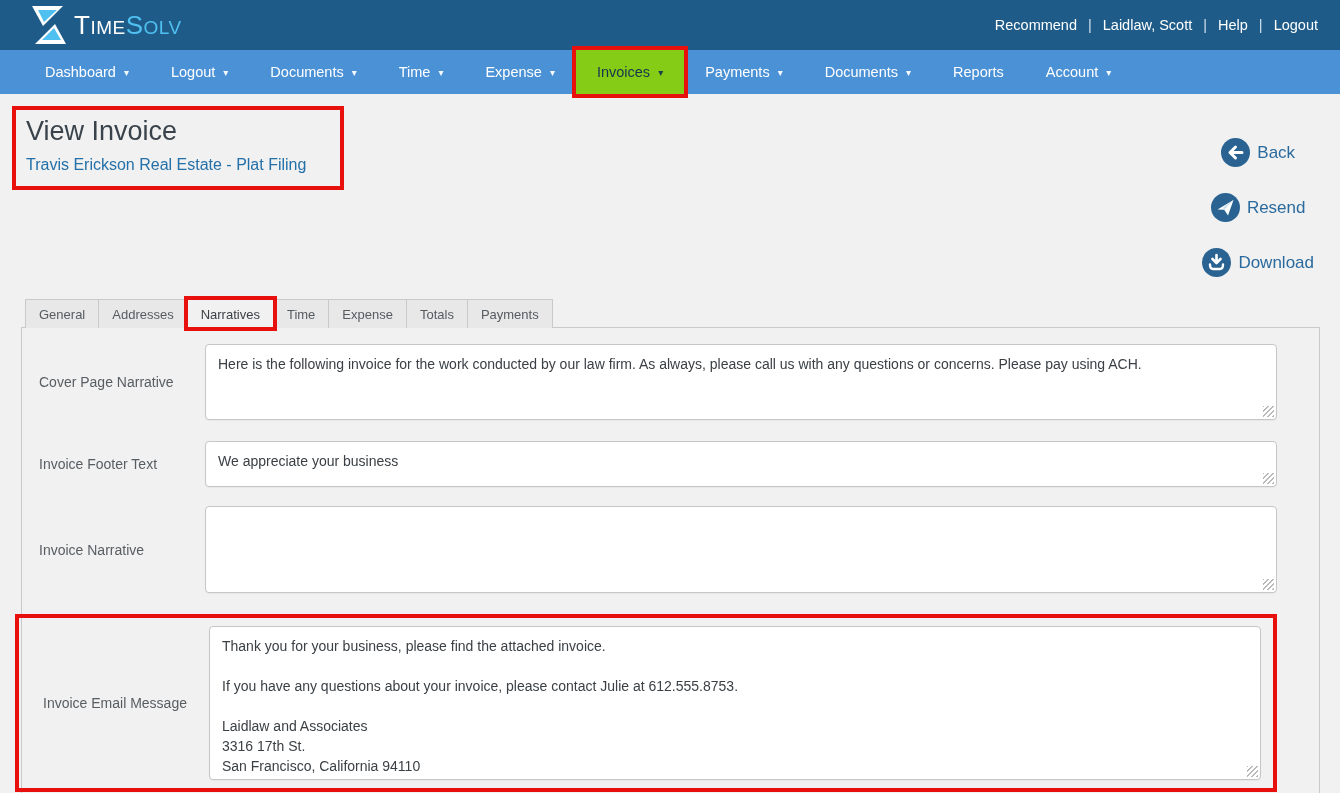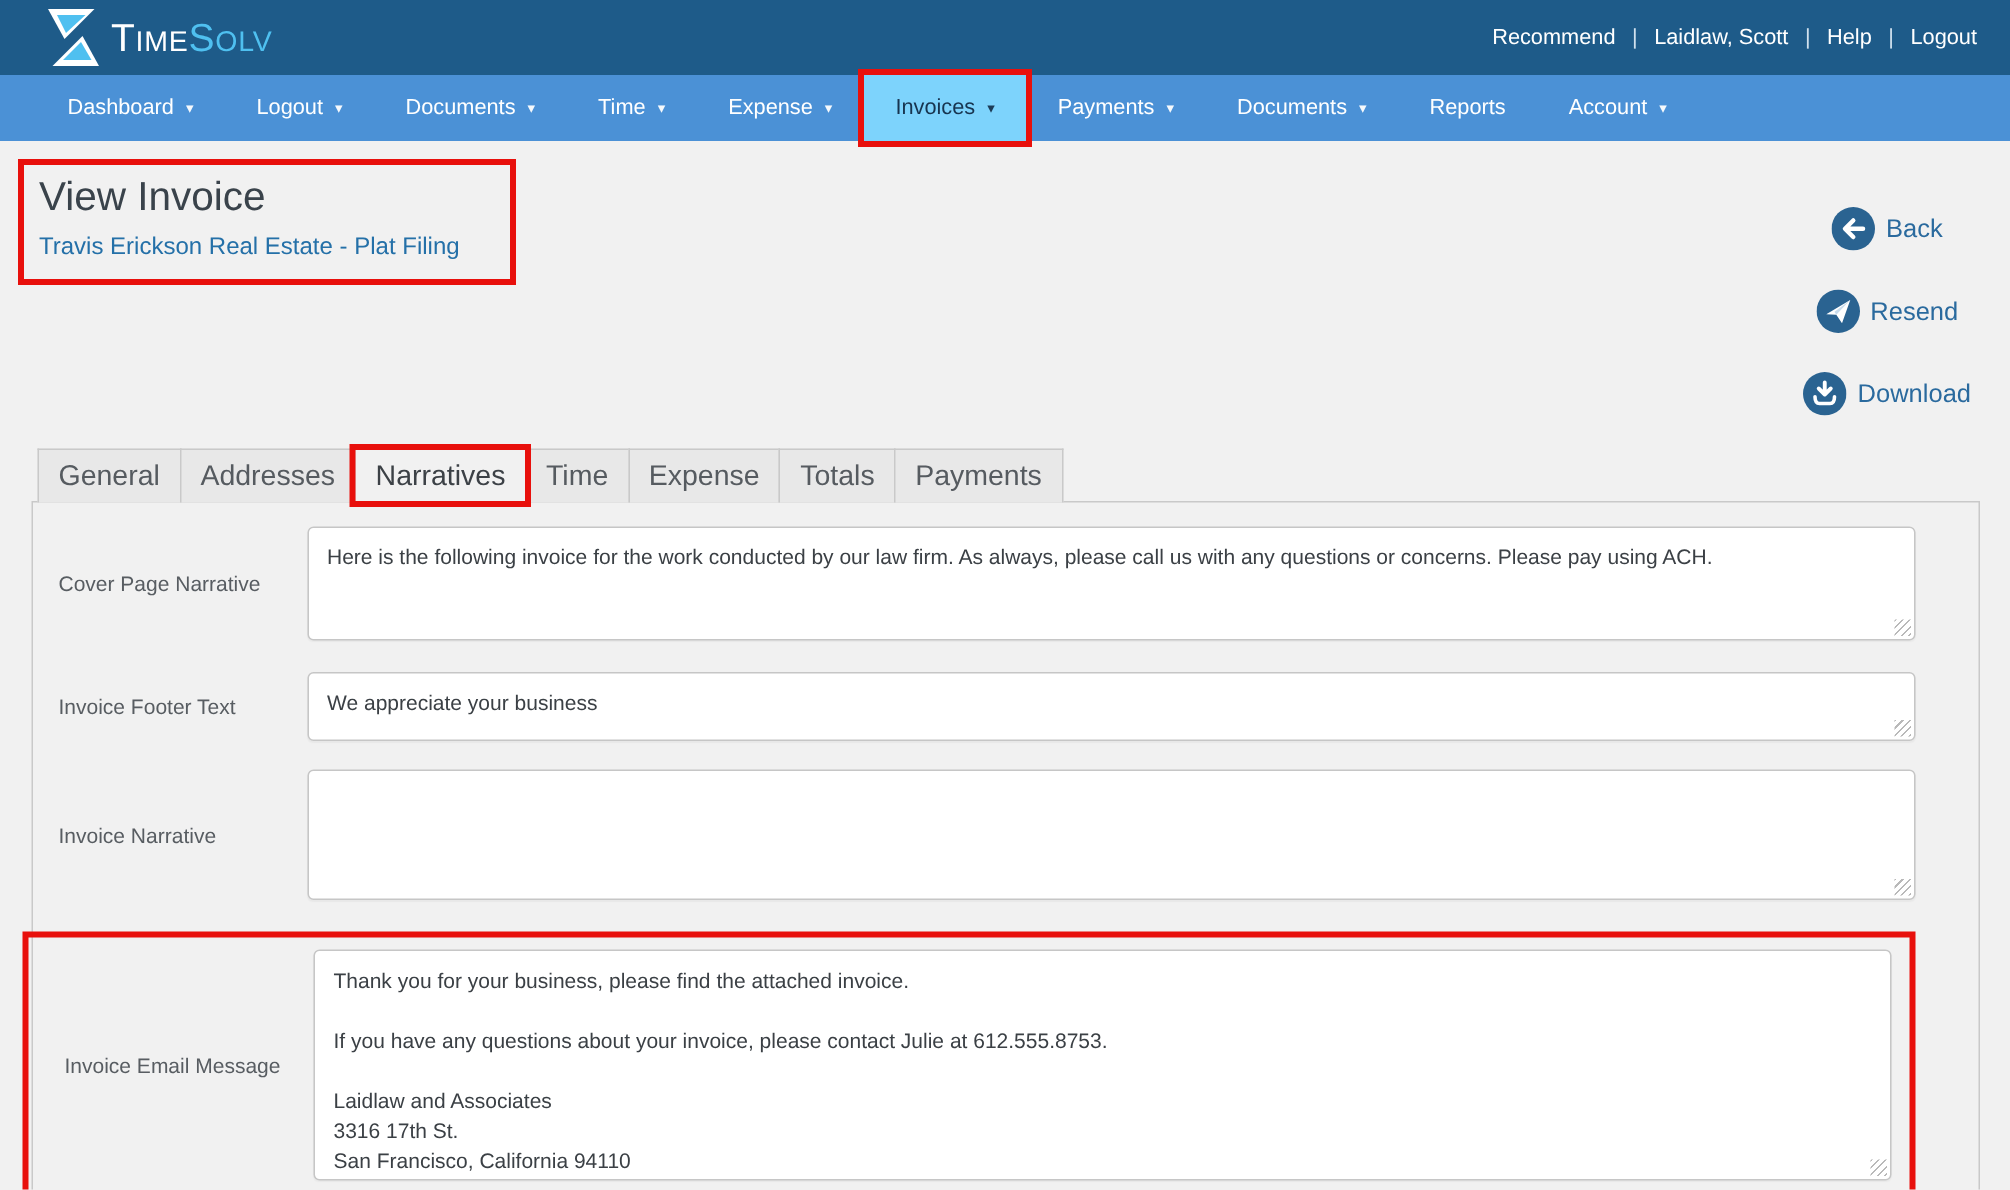--- a/index.html
+++ b/index.html
@@ -16,36 +16,36 @@
   .brand-text .sec { color:#4fc0f0; }
   .toplinks { display:flex; align-items:center; color:#ffffff; font-size:14.5px; }
   .toplinks a { color:#ffffff; text-decoration:none; cursor:pointer; }
   .toplinks .sep { color:#cfe0ee; margin:0 11px; }
 
   
   .navbar { height:44px; background:#4b91d6; display:flex; align-items:stretch; padding-left:24px; }
   .nav-item { display:flex; align-items:center; gap:8px; padding:0 21px; color:#ffffff;
     font-size:14.5px; cursor:pointer; position:relative; white-space:nowrap; }
   .nav-item .caret { font-size:10px; line-height:1; opacity:.95; padding-top:2px; }
-  .nav-item.active { background:#7dd3fc; color:#17344f; }
+  .nav-item.active { background:#84cc16; color:#17344f; }
   .nav-item.active::after { content:""; position:absolute; inset:-4px; border:4px solid #e8100c; pointer-events:none; }
 
   
   .title-row { display:flex; justify-content:space-between; align-items:flex-start; padding:12px 26px 0 12px; }
   .title-box { border:4px solid #e8100c; padding:6px 18px 12px 10px; min-width:332px; }
   .page-title { font-size:27px; color:#3a434b; font-weight:400; }
   .page-subtitle { font-size:16px; color:#2470a8; margin-top:9px; }
   .actions { display:flex; align-items:center; gap:26px; margin-top:32px;flex-direction:column; }
   .action-btn { display:flex; align-items:center; gap:7px; cursor:pointer; }
   .action-btn .label { font-size:17px; color:#2a6a9e; }
 
   
   .tabs { display:flex; margin:22px 0 0 25px; position:relative; z-index:2; }
   .tab { border:1px solid #c9c9c9; border-bottom:none; background:#e8e8e8; color:#565b60;
-    font-size:19px; padding:7px 13px 6px; margin-right:-1px; cursor:pointer; position:relative; }
+    font-size:13px; padding:7px 13px 6px; margin-right:-1px; cursor:pointer; position:relative; }
   .tab.active { background:#f1f1f1; color:#3c4146; z-index:3; }
   .tab.active::after { content:""; position:absolute; left:-4px; right:-4px; top:-4px; bottom:-3px;
     border:4px solid #e8100c; pointer-events:none; }
 
   
   .panel { margin:-1px 20px 0 21px; border:1px solid #c9c9c9; background:#f1f1f1;
     height:600px; padding:16px 0 0 0; position:relative; z-index:1; }
   .row { display:flex; align-items:center; margin-bottom:21px; }
   .row .flabel { width:183px; padding-left:17px; font-size:14px; color:#585d62; flex:none; }
   .row .fwrap { flex:1; margin-right:42px; }

